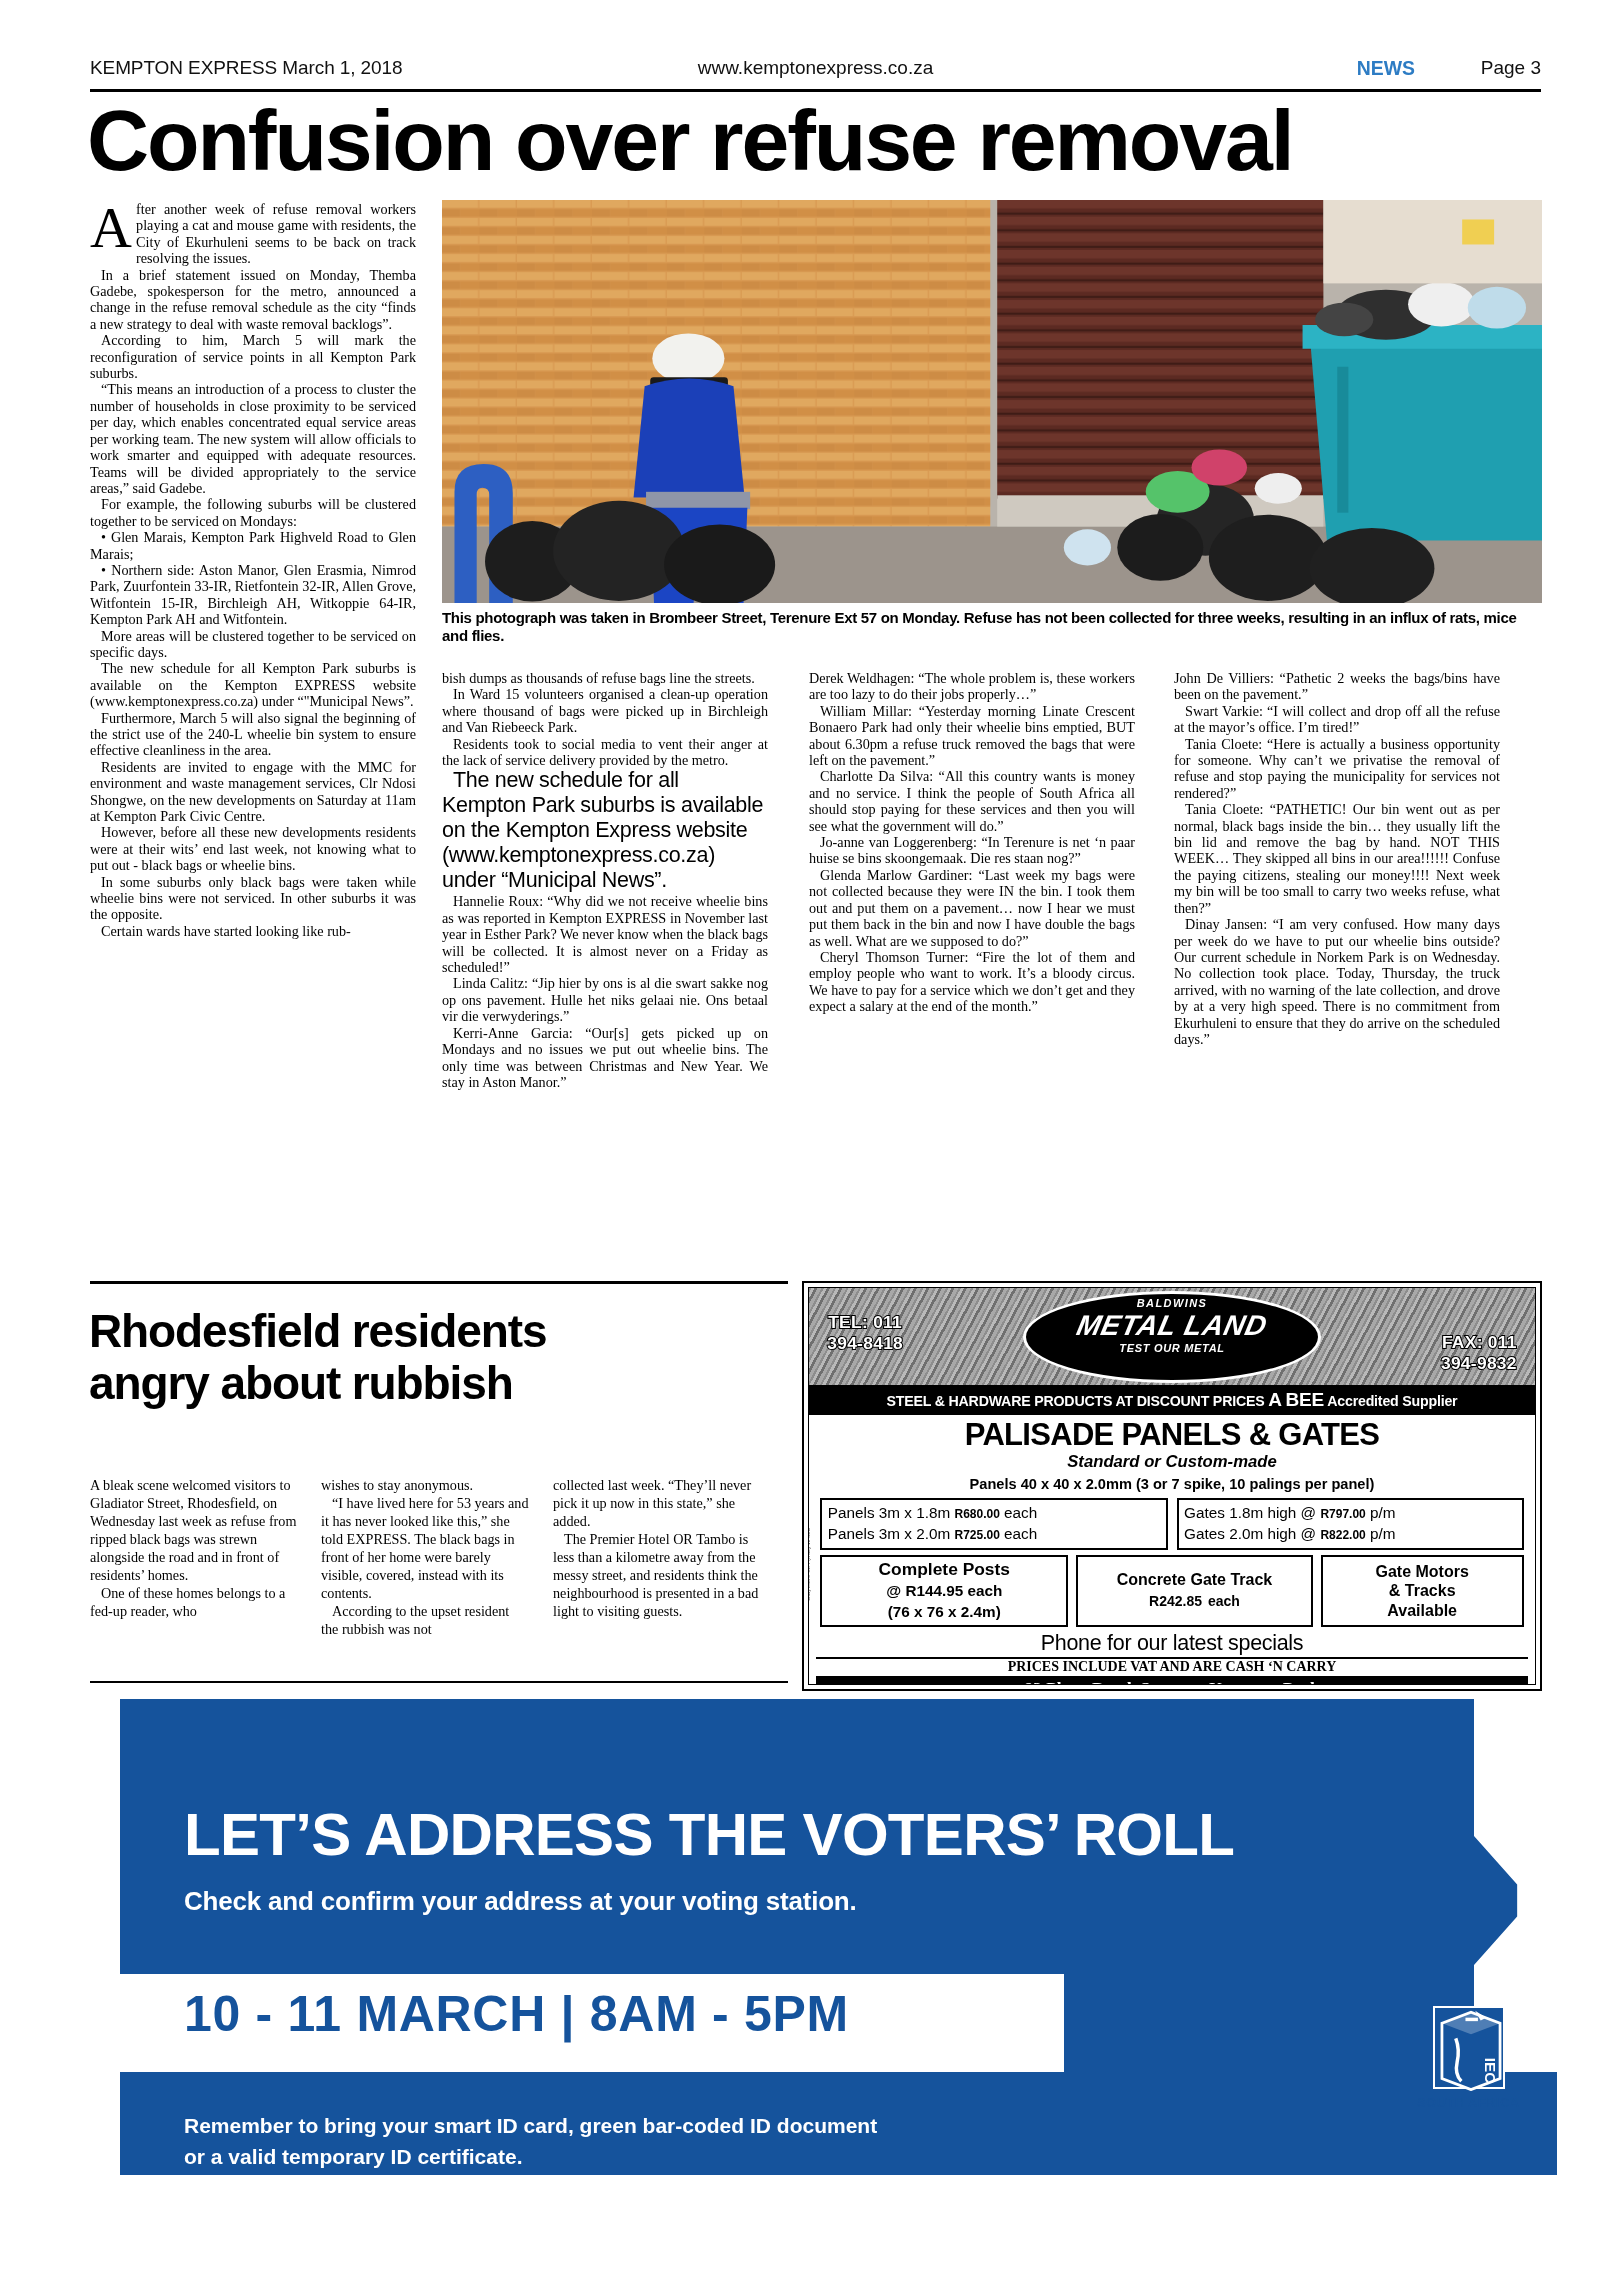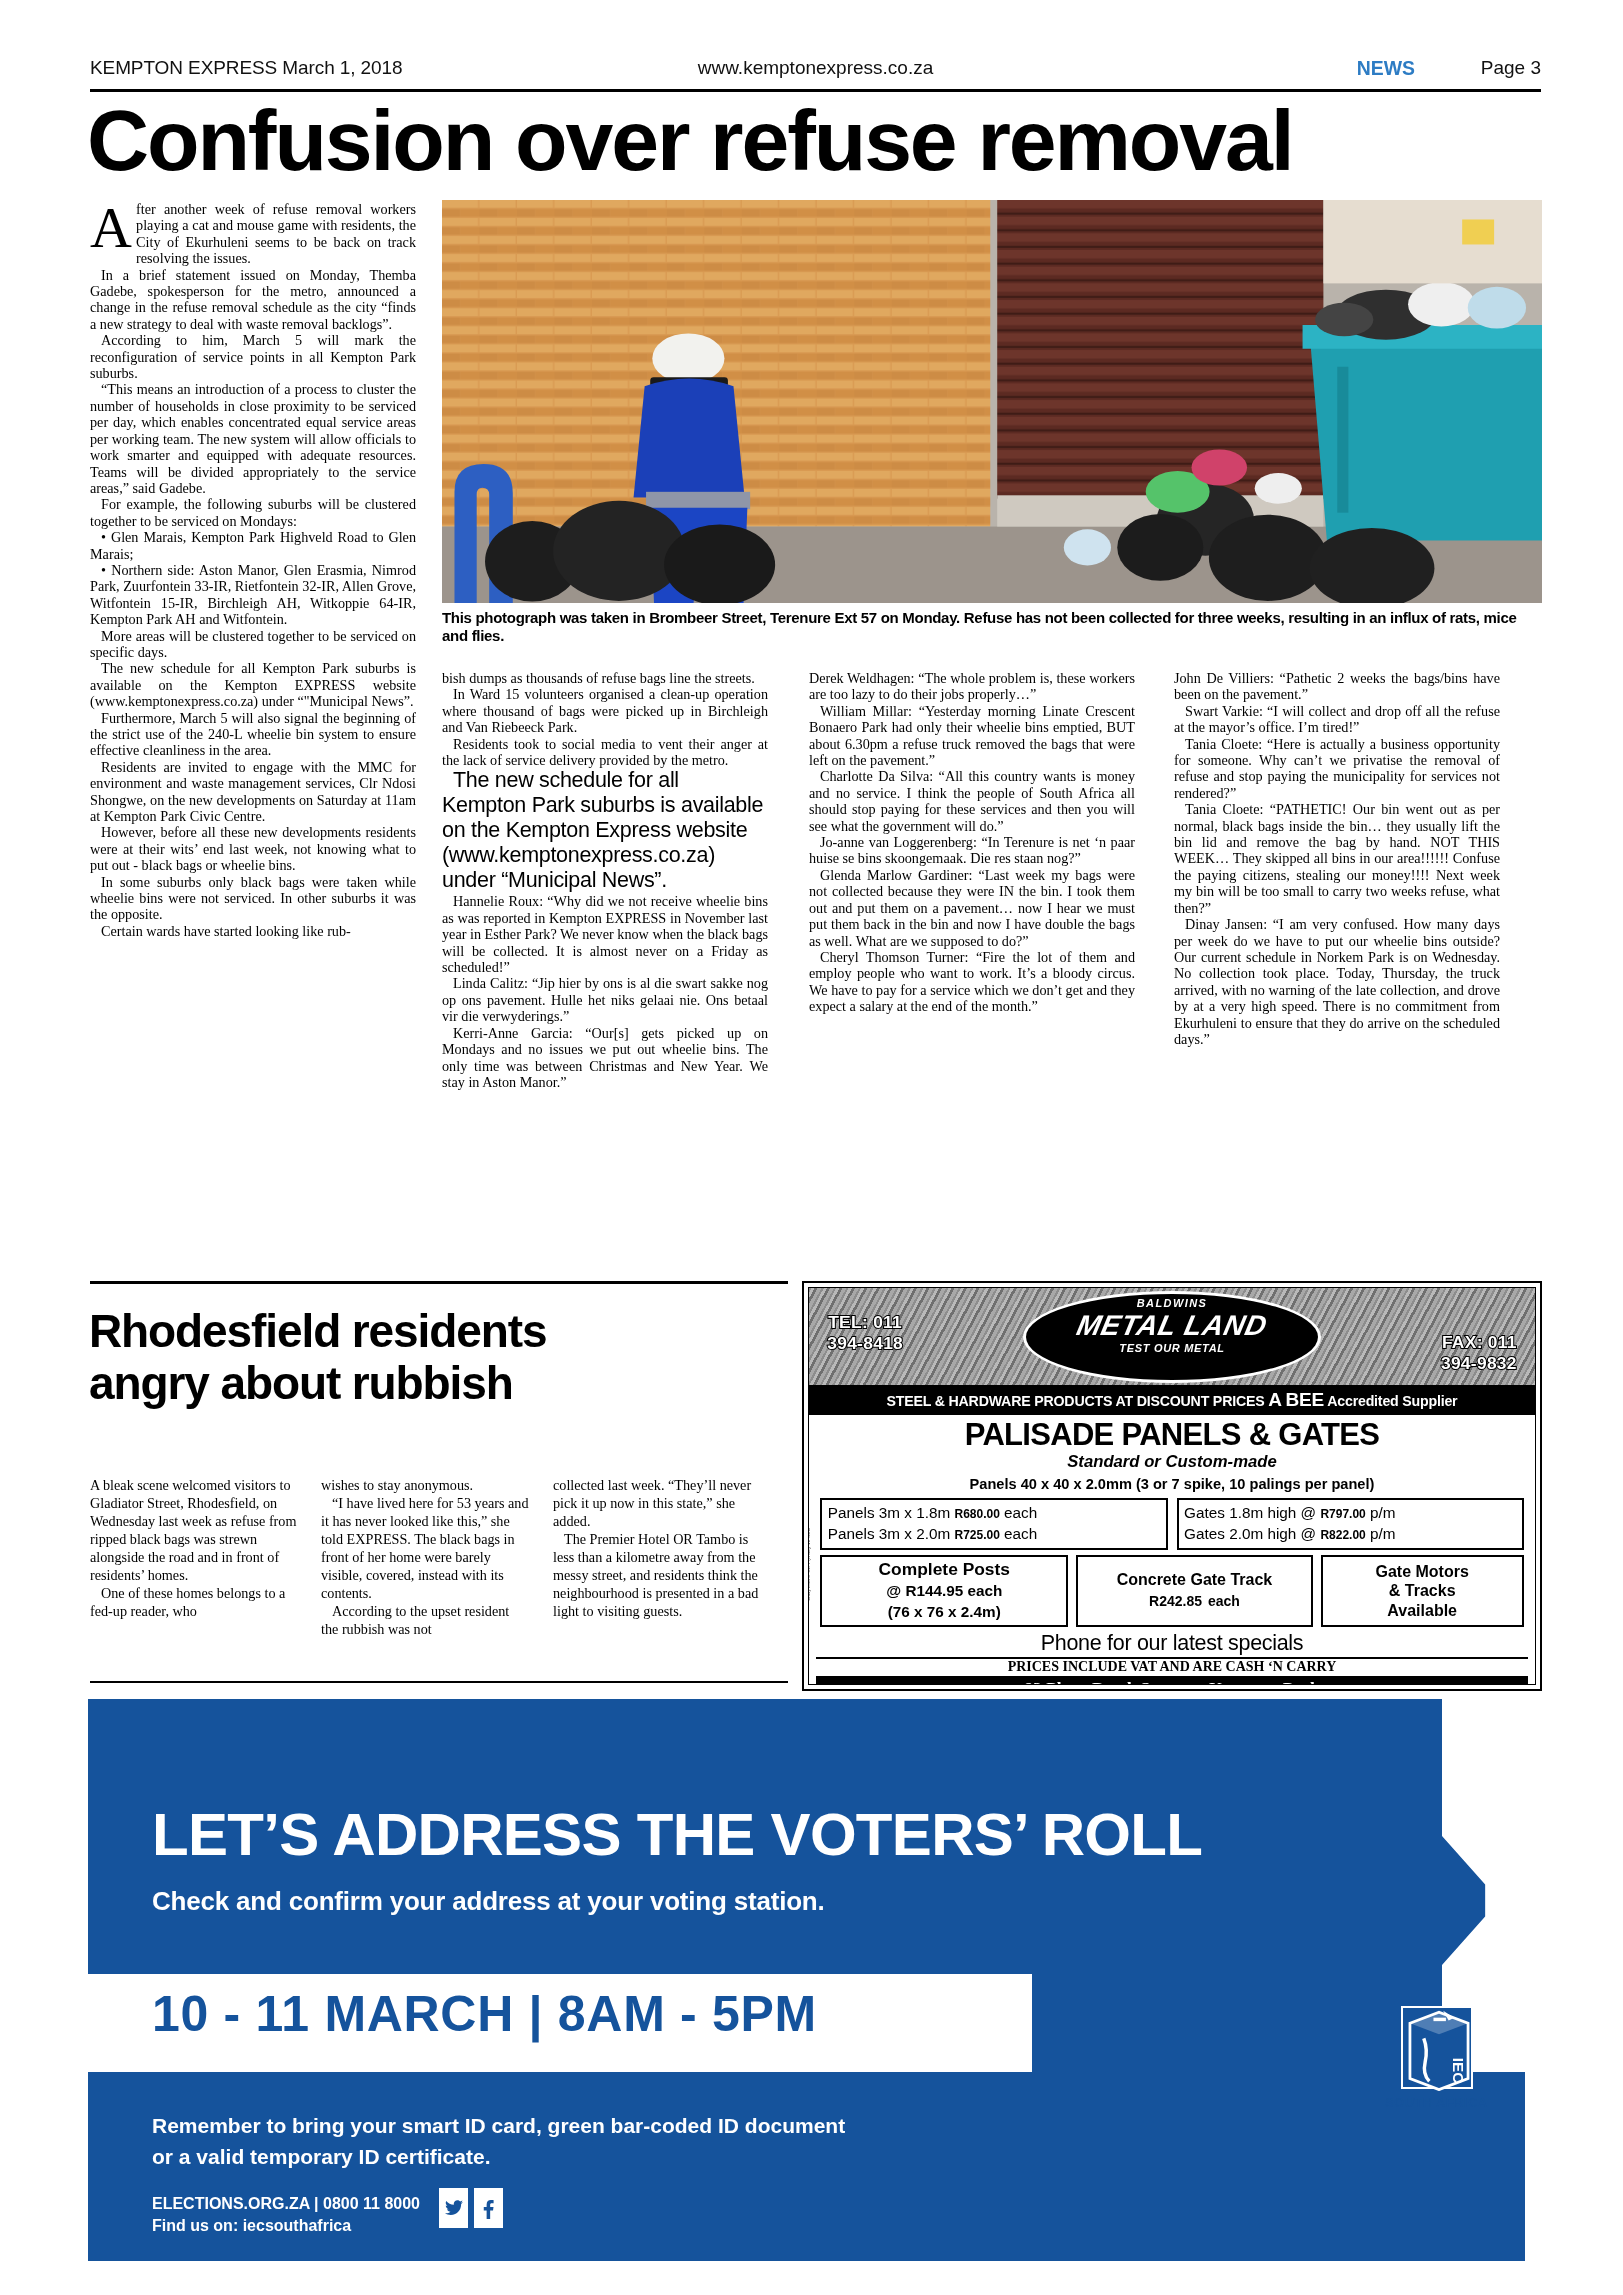--- a/index.html
+++ b/index.html
@@ -224,21 +224,21 @@
     font-size: 17.4px; margin: 1.4px 7px 0 7px; padding: 1.4px 0 2.1px 0;
   }
   .ml-vert {
     position: absolute; left: 1.4px; bottom: 83px;
     font-size: 6.2px; color: #555; transform: rotate(-90deg); transform-origin: left bottom;
     white-space: nowrap; font-family: "Liberation Sans", sans-serif;
   }
 
   
   .ad-iec {
-    position: absolute; left: 88px; top: 1699px; width: 1437px; height: 562px;
+    position: absolute; left: 120px; top: 1699px; width: 1437px; height: 476px;
     background: #ffffff;
     font-family: "Liberation Sans", sans-serif;
     overflow: hidden;
   }
   .iec-blue-top {
     position: absolute; left: 0; top: 0; width: 1437px; height: 403px;
     background: #15539c;
   }
   .iec-notch {
     position: absolute; right: 0; top: 0; width: 83px; height: 403px;

